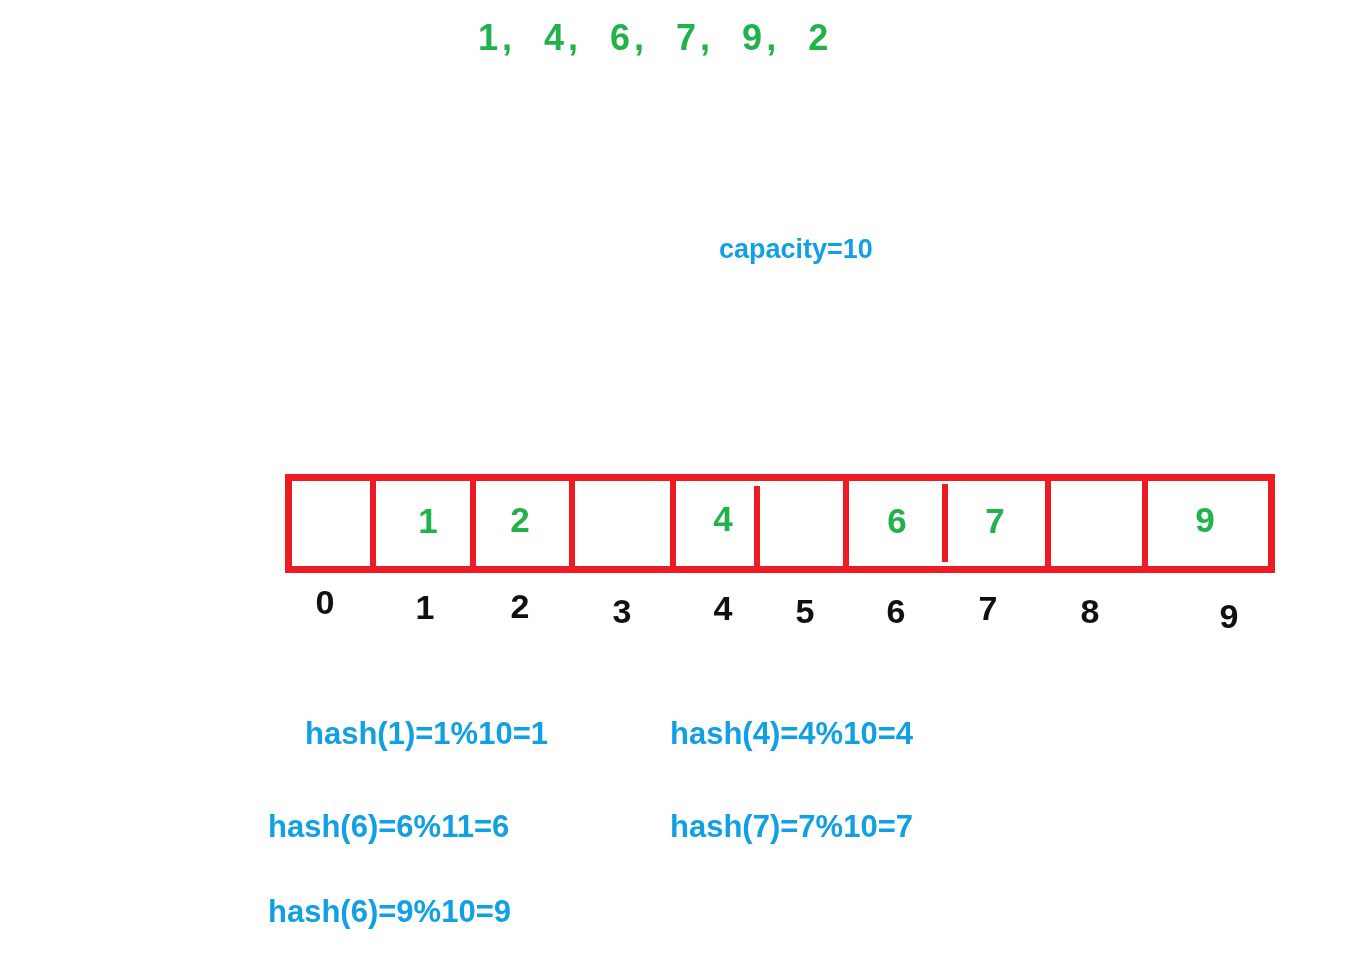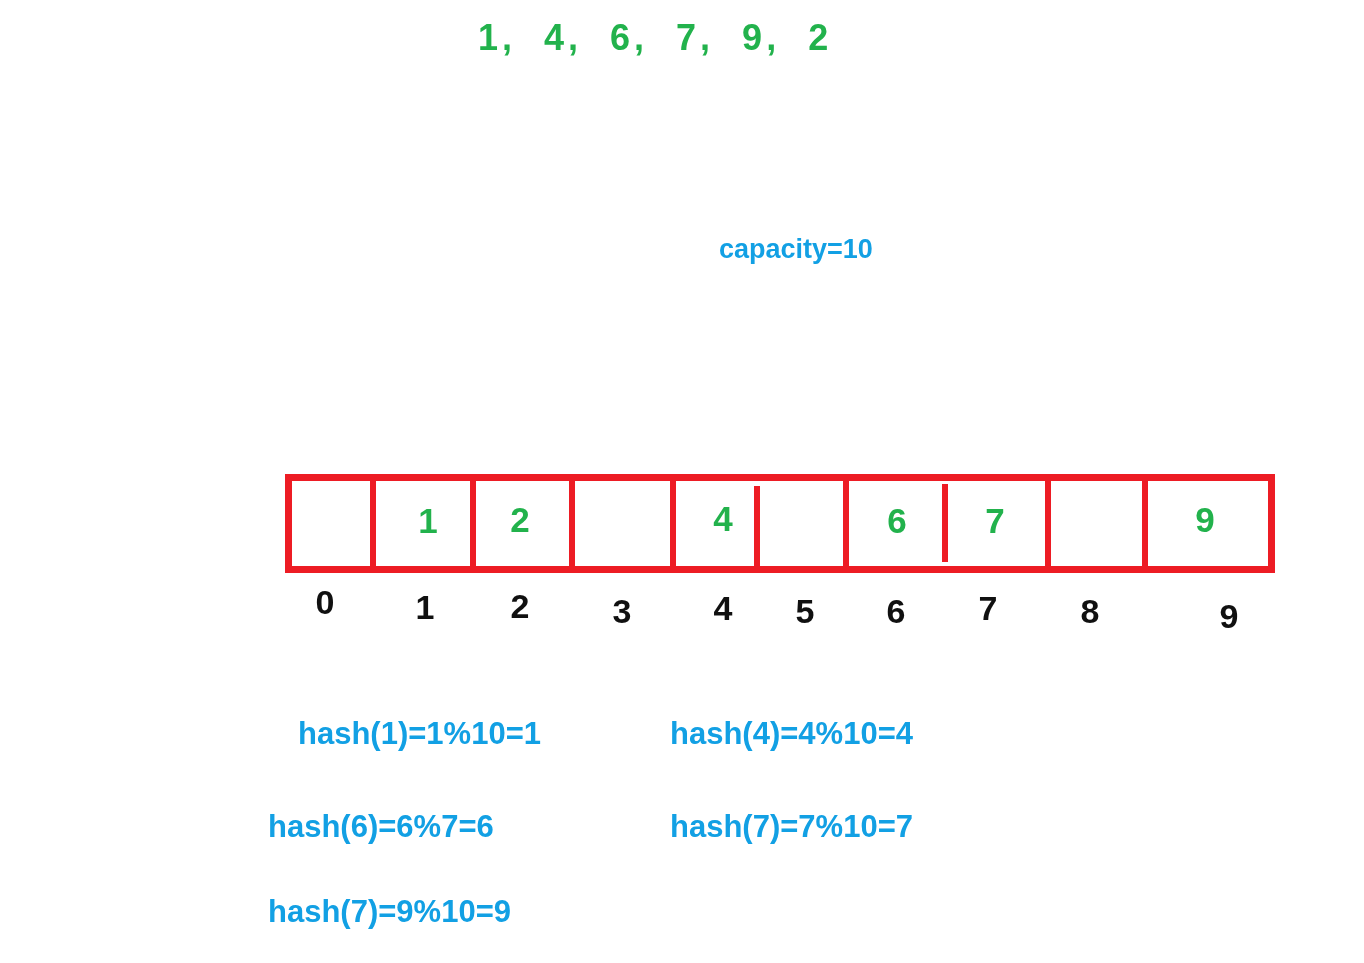--- a/index.html
+++ b/index.html
@@ -142,20 +142,20 @@
   <div class="index-label" style="left:405px;  top:588px;">1</div>
   <div class="index-label" style="left:500px;  top:587px;">2</div>
   <div class="index-label" style="left:602px;  top:592px;">3</div>
   <div class="index-label" style="left:703px;  top:589px;">4</div>
   <div class="index-label" style="left:785px;  top:592px;">5</div>
   <div class="index-label" style="left:876px;  top:592px;">6</div>
   <div class="index-label" style="left:968px;  top:589px;">7</div>
   <div class="index-label" style="left:1070px; top:592px;">8</div>
   <div class="index-label" style="left:1209px; top:597px;">9</div>
 
-  <div class="hash-line light" style="left:298px; top:716px;">hash(1)=1%10=1</div>
-  <div class="hash-line bold" style="left:268px; top:809px;">hash(6)=6%7=6</div>
-  <div class="hash-line bold" style="left:268px; top:894px;">hash(7)=9%10=9</div>
+  <div class="hash-line light" style="left:305px; top:716px;">hash(1)=1%10=1</div>
+  <div class="hash-line bold" style="left:268px; top:809px;">hash(6)=6%11=6</div>
+  <div class="hash-line bold" style="left:268px; top:894px;">hash(6)=9%10=9</div>
 
   <div class="hash-line bold" style="left:670px; top:716px;">hash(4)=4%10=4</div>
   <div class="hash-line bold" style="left:670px; top:809px;">hash(7)=7%10=7</div>
 
 </div>
 
 </body></html>

